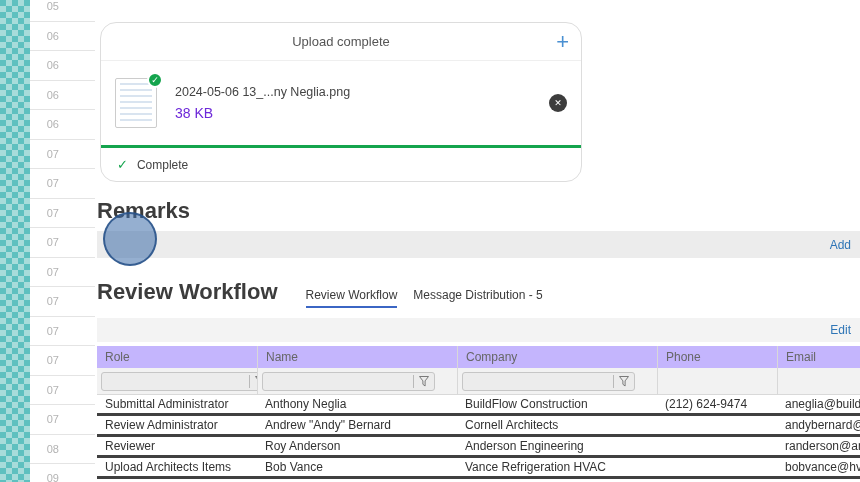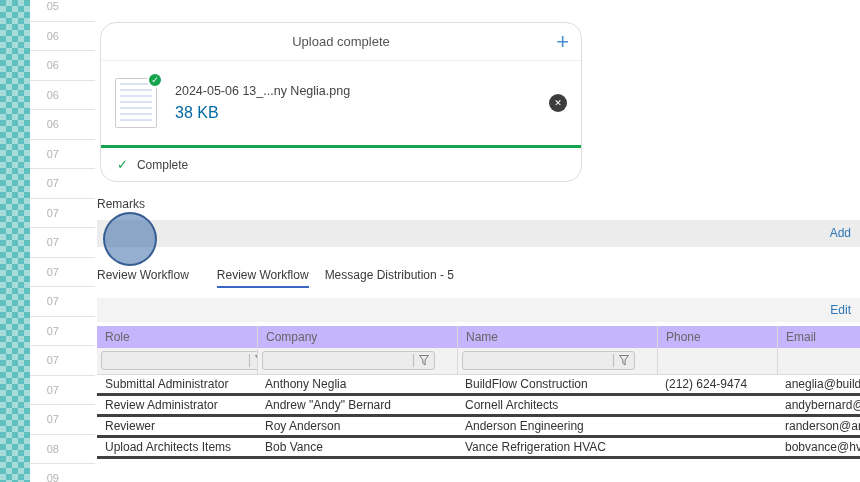--- a/index.html
+++ b/index.html
@@ -41,32 +41,32 @@
   .file-row { display:flex; align-items:center; height:84px; padding:0 14px; }
   .thumb { position:relative; width:42px; height:50px; border:1px solid #ccc; border-radius:2px; background:#fff; flex:0 0 auto; }
   .thumb-lines { position:absolute; inset:4px; background:repeating-linear-gradient(#d9e4f0 0 2px, transparent 2px 6px); }
   .check-badge {
     position:absolute; top:-7px; right:-7px; width:16px; height:16px; border-radius:50%;
     background:var(--green); border:2px solid #fff; color:#fff; font-size:9px; font-weight:bold;
     display:flex; align-items:center; justify-content:center;
   }
   .file-meta { margin-left:18px; display:flex; flex-direction:column; gap:6px; min-width:0; }
   .file-name { font-size:12.5px; color:#444; white-space:nowrap; }
-  .file-size { font-size:16px; color:#0369a1; }
+  .file-size { font-size:14px; color:#6d28d9; }
   .remove-btn {
     margin-left:auto; width:18px; height:18px; border-radius:50%; flex:0 0 auto;
     background:#3d3d3d; color:#fff; border:none; font-size:9px;
     display:flex; align-items:center; justify-content:center; cursor:pointer;
   }
   .progress { height:3px; background:var(--green); }
   .card-footer { display:flex; align-items:center; gap:9px; height:33px; padding:0 16px; font-size:12px; color:#444; }
   .footer-check { color:var(--green); font-size:13px; font-weight:bold; }
 
   
-  .section-title { margin:16px 0 0 2px; font-size:12px; font-weight:400; color:#3c3c3c; line-height:1.15; }
+  .section-title { margin:16px 0 0 2px; font-size:22px; font-weight:700; color:#3c3c3c; line-height:1.15; }
   .action-bar { margin:8px 0 0 2px; height:27px; background:#ececec; display:flex; align-items:center; padding:0 9px;justify-content:flex-end; }
   .edit-bar { margin-top:10px; height:24px; background:#f3f3f3; }
   .action-link { color:var(--accent); font-size:12px; font-weight:500; text-decoration:none; cursor:pointer; }
 
   .rw-head { display:flex; align-items:baseline; margin:21px 0 0 2px; }
   .rw-title { margin:0; }
   .tabs { display:flex; gap:16px; margin-left:28px; }
   .tab { font-size:12px; color:#3a3a3a; padding-bottom:4px; cursor:pointer; }
   .tab.active { border-bottom:2px solid var(--tabline); }
 
@@ -202,24 +202,24 @@
   <div class="action-bar edit-bar">
     <a class="action-link">Edit</a>
   </div>
 
   <div class="table">
     <div class="t-row t-head">
         <div class="th">
           <span>Role</span>
         </div>
         <div class="th">
+          <span>Name</span>
+        </div>
+        <div class="th">
           <span>Company</span>
-        </div>
-        <div class="th">
-          <span>Name</span>
         </div>
         <div class="th">
           <span>Phone</span>
         </div>
         <div class="th">
           <span>Email</span>
         </div>
       </div>
     <div class="t-row t-filter">
         <div class="filter-cell">

